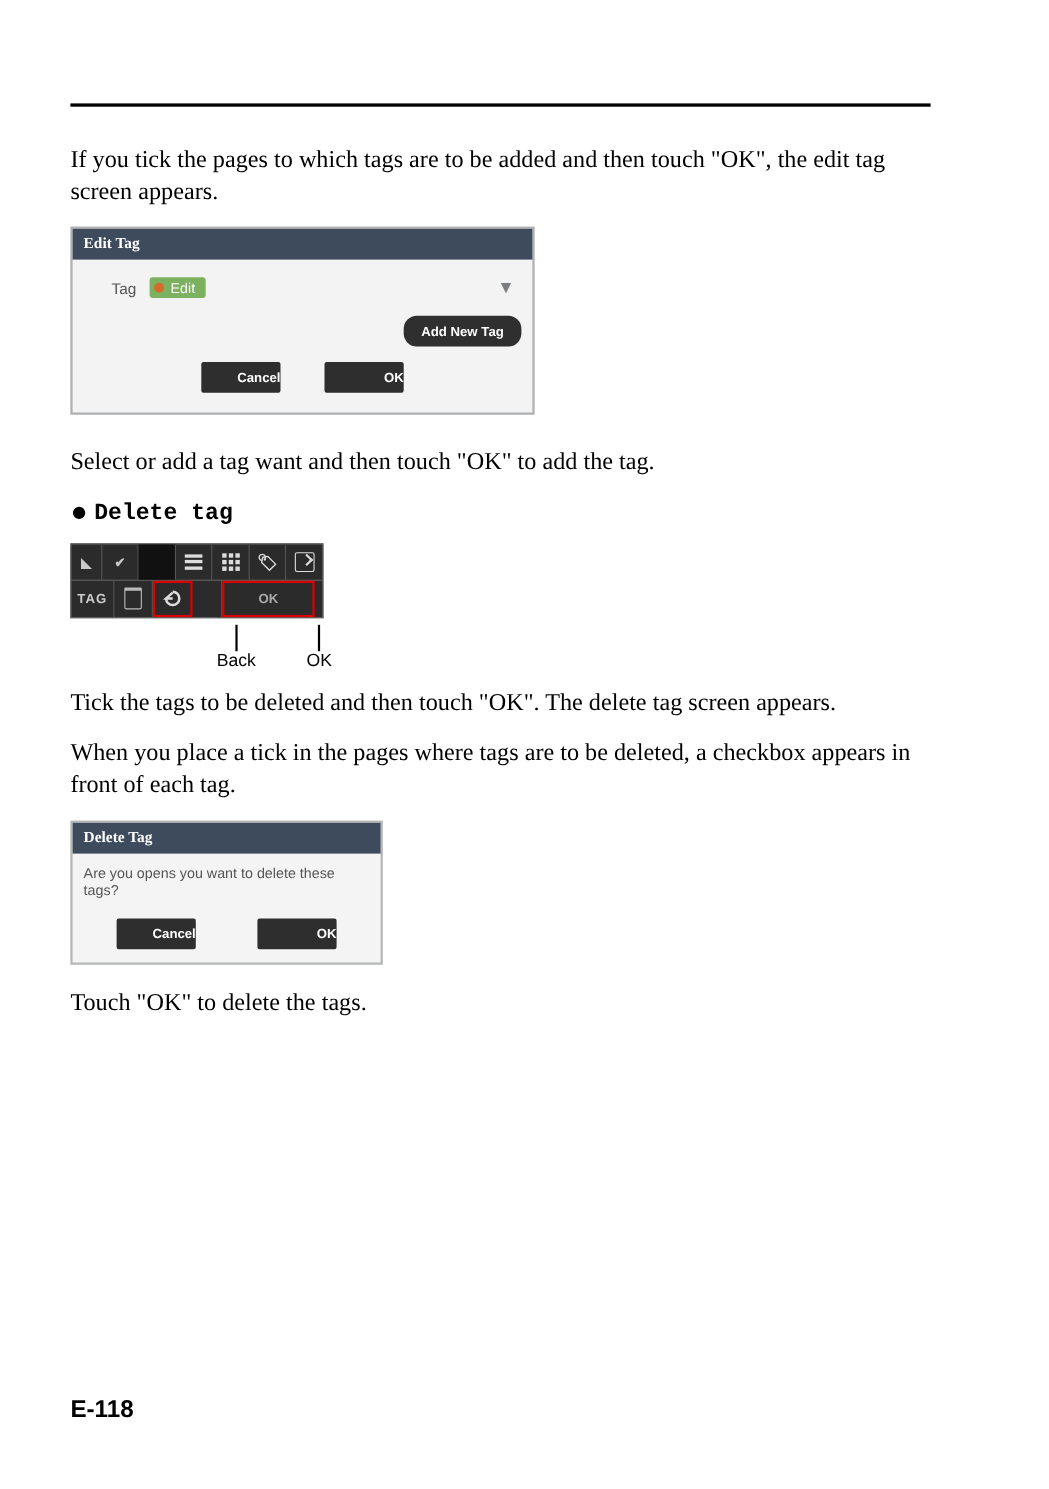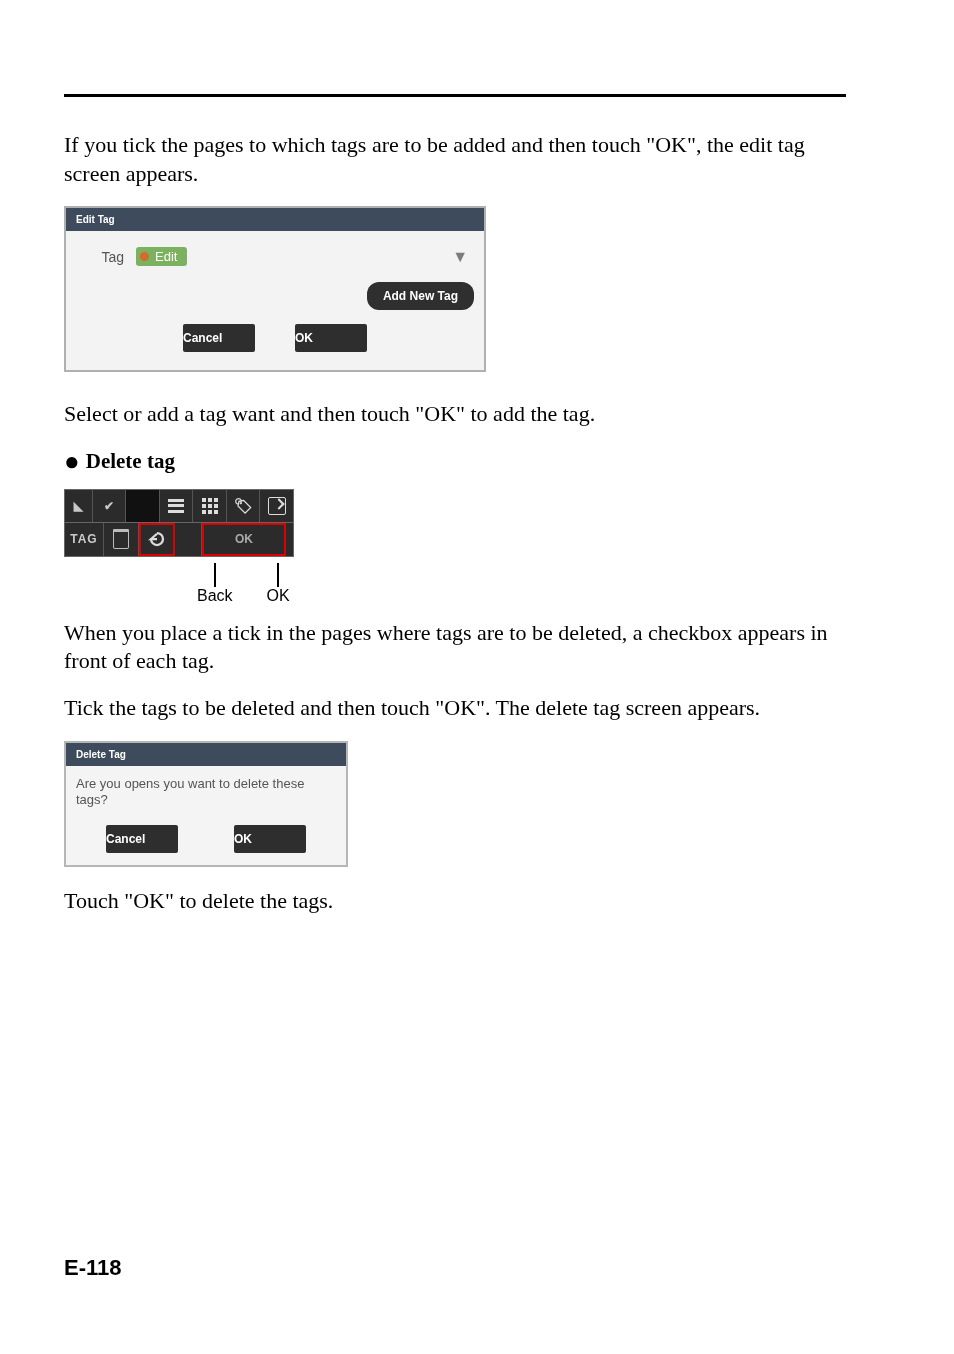--- a/index.html
+++ b/index.html
@@ -31,23 +31,23 @@
   
   .panel {
     border: 2px solid #aeb0b2;
     background: #f3f3f3;
     width: 418px;
     margin-bottom: 28px;
   }
   .panel-title {
     background: #3e4b5c;
     color: #fff;
-    font-family: Liberation Sans, sans-serif;
-    font-weight: bold;
-    font-size: 10px;
+    font-family: Liberation Serif, serif;
+    font-weight: bold;
+    font-size: 14px;
     padding: 6px 10px;
   }
   .tag-row {
     display: flex;
     align-items: center;
     padding: 16px 8px 10px 8px;
   }
   .tag-label {
     color: #555;
     font-family: Arial, Helvetica, sans-serif;
@@ -101,26 +101,26 @@
   }
   .dark-btn2 {
     background: #2e2e2e;
     color: #fff;
     font-family: Arial, Helvetica, sans-serif;
     font-weight: bold;
     font-size: 12px;
     width: 72px;
     padding: 7px 0;
     border-radius: 2px;
-    text-align: left;
+    text-align: right;
   }
 
   
   .subh {
-    font-family: Liberation Serif, serif;
+    font-family: Liberation Mono, monospace;
     font-weight: bold;
     font-size: 21px;
     margin: 18px 0 4px 0;
   }
   .bullet {
     font-size: 26px;
     vertical-align: -2px;
     margin-right: 6px;
   }
 
@@ -173,21 +173,21 @@
   .tlabel-tag { color:#ccc; letter-spacing:1px; font-size:12px; width:38px; }
   .icon-trash {
     width:14px; height:16px; border:1.5px solid #bbb; border-top:3px solid #bbb; border-radius:1px 1px 2px 2px;
   }
   .redbox { border: 2px solid #d00 !important; box-sizing:border-box; }
   .row2 .back-cell { width:36px; }
   .row2 .ok-cell { width:84px; color:#aaa; }
 
   .callouts {
     display: flex;
-    gap: 34px;
+    gap: 46px;
     margin-left: 133px;
     font-family: Arial, Helvetica, sans-serif;
     font-size: 16px;
     margin-top: 2px;
     margin-bottom: 14px;
   }
   .callouts .cl { display:flex; flex-direction:column; align-items:center; }
   .callouts .line { width:2px; height:24px; background:#000; }
 
   
@@ -204,21 +204,21 @@
     padding: 10px 10px 16px 10px;
     line-height: 1.3;
   }
   .panel2-buttons {
     display:flex; justify-content:space-around; padding: 0 12px 12px 12px;
   }
 
   .page-num {
     position: absolute;
     left: 64px;
-    bottom: 73px;
+    bottom: 60px;
     font-family: Arial, Helvetica, sans-serif;
     font-weight: bold;
     font-size: 22px;
   }
 </style>
 </head>
 <body>
 
 <div class="page">
   <hr class="hr-top">
@@ -299,22 +299,22 @@
     <div class="cl">
       <div class="line"></div>
       <span>Back</span>
     </div>
     <div class="cl">
       <div class="line"></div>
       <span>OK</span>
     </div>
   </div>
 
+  <p class="body-text">Tick the tags to be deleted and then touch "OK". The delete tag screen appears.</p>
   <p class="body-text">When you place a tick in the pages where tags are to be deleted, a checkbox appears in front of each tag.</p>
-  <p class="body-text">Tick the tags to be deleted and then touch "OK". The delete tag screen appears.</p>
 
   <div class="panel2">
     <div class="panel-title">Delete Tag</div>
     <div class="ptxt">Are you opens you want to delete these tags?</div>
     <div class="panel2-buttons">
       <span class="dark-btn2">Cancel</span>
       <span class="dark-btn2">OK</span>
     </div>
   </div>
 

